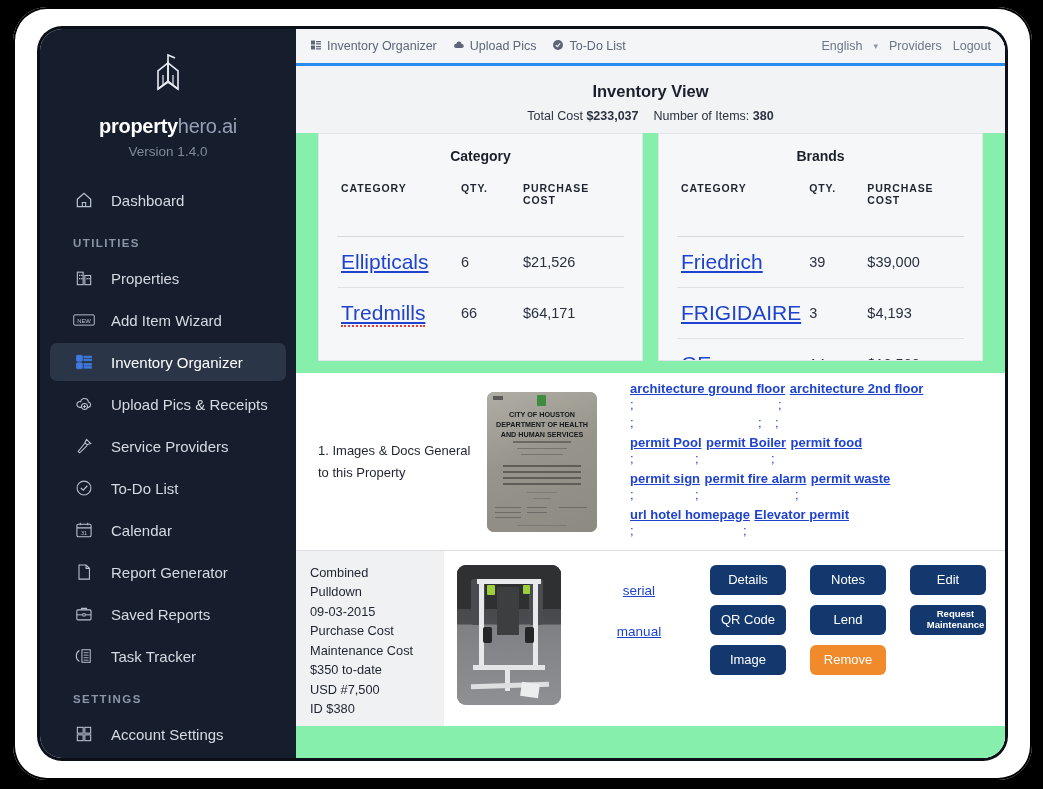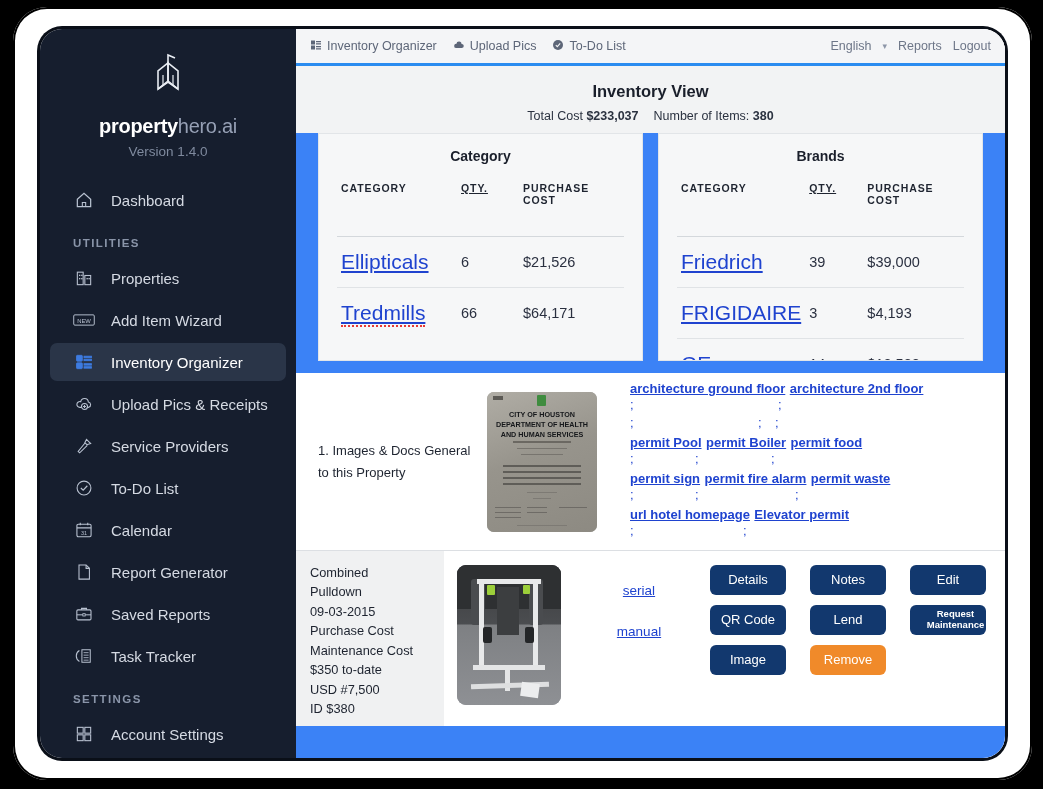--- a/index.html
+++ b/index.html
@@ -55,36 +55,36 @@
   }
   .topnav{
     height:37px; background:#f4f5f7; display:flex; align-items:center;
     padding:0 14px; border-bottom:3px solid #2a8cf0;
   }
   .topnav-left{ display:flex; align-items:center; gap:16px; }
   .topnav-item{ display:flex; align-items:center; gap:5px; color:#5d6678; font-size:12.5px; cursor:pointer; }
   .topnav-right{ margin-left:auto; display:flex; align-items:center; gap:11px; color:#6d7688; font-size:12.5px; }
   .topnav-right .lang{ cursor:pointer; }
   .caret{ font-size:9px; color:#8d96a8; }
-  .content{ height:692px; background:#3b82f6; overflow:hidden; position:relative; }
+  .content{ height:692px; background:#86efac; overflow:hidden; position:relative; }
   .page-head{ padding:16px 0 10px; text-align:center; background:#f2f3f4; }
   .page-title{ font-size:16.5px; font-weight:bold; color:#1a1f2b; }
   .page-sub{ font-size:12.5px; color:#2b3240; margin-top:8px; }
   .page-sub b{ font-weight:bold; }
   .page-sub .sp{ display:inline-block; width:8px; }
   
   .tables{ display:flex; gap:15px; padding:0 22px; }
   .card{ flex:1; background:#f6f7f8; border:1px solid #e2e5e8; padding:14px 18px 0; height:228px; overflow:hidden; }
   .card-title{ text-align:center; font-size:14px; font-weight:bold; color:#1a1f2b; margin-bottom:14px; }
   table{ width:100%; border-collapse:collapse; }
   th{
     font-size:10.5px; letter-spacing:.9px; font-weight:bold; color:#1e2430;
     text-align:left; padding:4px 4px 30px; vertical-align:top;
   }
-  th.c2{ width:62px;text-decoration:underline; }
+  th.c2{ width:62px; }
   th.c3{ width:105px; }
   td{ font-size:14.5px; color:#2a3040; padding:13px 4px; border-top:1px solid #e0e3e6; }
   tbody tr:first-child td{ border-top:1px solid #d4d8dc; }
   td a{ color:#1f43cf; text-decoration:underline; font-size:21px; cursor:pointer; }
   .sq{ border-bottom:2px dotted #e53935; padding-bottom:1px; }
   
   .docs-row{
     display:flex; align-items:stretch; background:#ffffff;
     margin-top:12px; height:178px; border-bottom:1px solid #dcdfe3;
   }
@@ -322,21 +322,21 @@
               <circle cx="12" cy="12" r="10" fill="#5d6678"></circle>
               <path d="M7.6 12.2 L10.6 15.2 L16.4 8.8" stroke="#f4f5f7" stroke-width="2.2" fill="none"></path>
             </svg>
           </span>
           <span>To-Do List</span>
         </div>
       </div>
       <div class="topnav-right">
         <span class="lang">English</span>
         <span class="caret">▾</span>
-        <span>Reports</span>
+        <span>Providers</span>
         <span>Logout</span>
       </div>
     </div>
 
     <div class="content">
 
       <div class="page-head">
         <div class="page-title">Inventory View</div>
         <div class="page-sub">
           <span>Total Cost</span>

